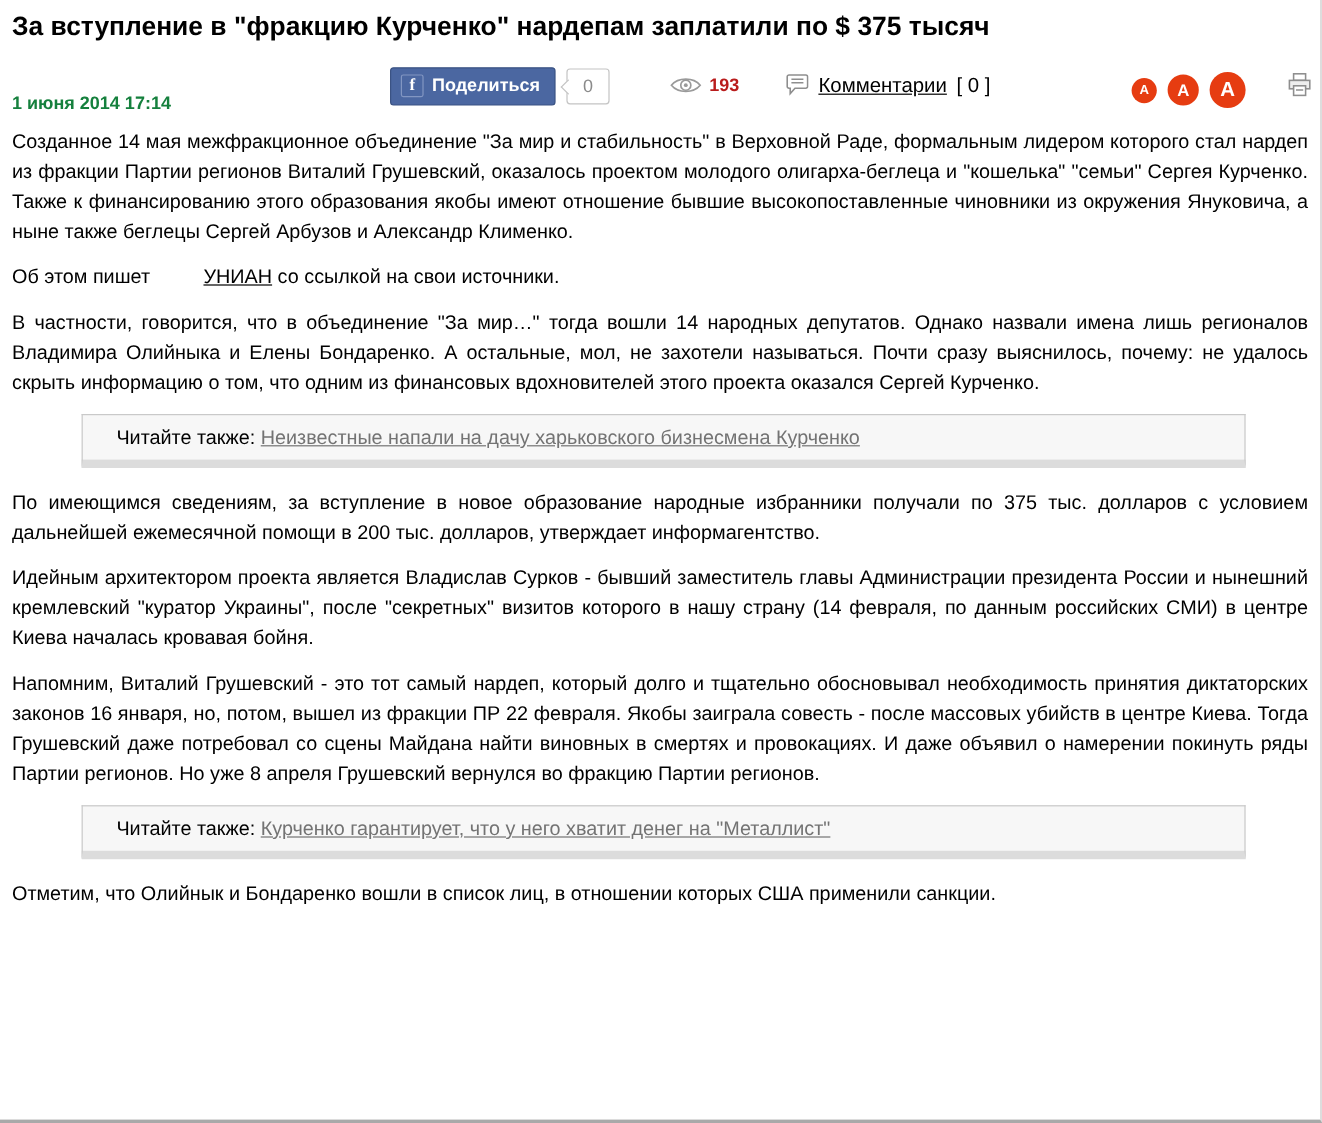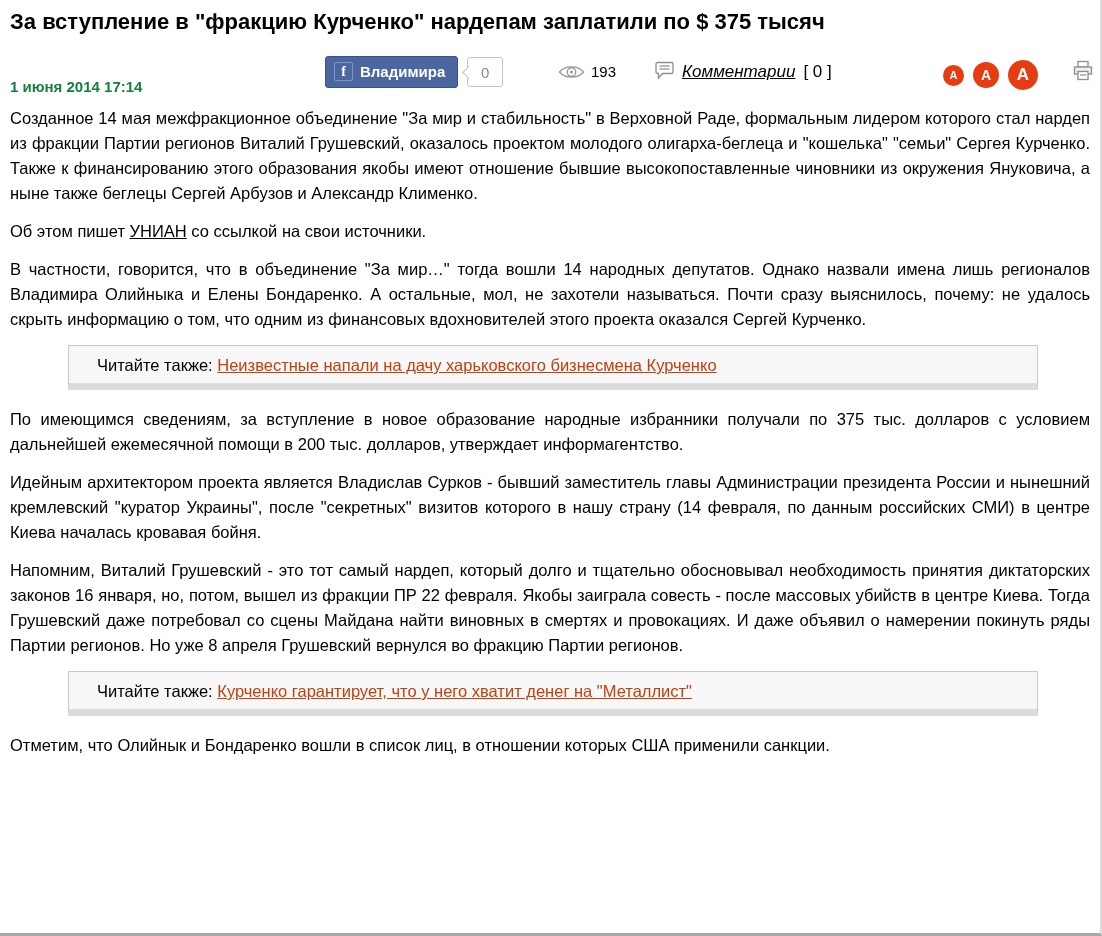--- a/index.html
+++ b/index.html
@@ -40,68 +40,68 @@
     background:#fff;border:1px solid #c4c4c4;border-radius:3px;
     display:flex;align-items:center;justify-content:center;
     font-size:15px;color:#8a8a8a;
   }
   .fb-count::before{
     content:"";position:absolute;left:-4.5px;top:10px;
     width:8px;height:8px;background:#fff;
     border-left:1px solid #c4c4c4;border-bottom:1px solid #c4c4c4;
     transform:rotate(45deg);
   }
-  .views{position:absolute;left:548px;top:9px;display:flex;align-items:center;gap:6px;font-size:15px;color:#000000;}
+  .views{position:absolute;left:548px;top:9px;display:flex;align-items:flex-start;gap:6px;font-size:15px;color:#b91c1c;font-weight:bold;}
   .comments{position:absolute;left:645px;top:7px;display:flex;align-items:center;gap:8px;font-size:17px;color:#000;}
-  .comments .lbl{text-decoration:underline;cursor:pointer;font-style:italic;}
+  .comments .lbl{text-decoration:underline;cursor:pointer;}
   .font-btns{position:absolute;left:933px;top:0;height:42px;display:flex;align-items:center;gap:9px;}
   .abtn{
     border-radius:50%;background:#e63c11;color:#fff;font-weight:bold;
     display:flex;align-items:center;justify-content:center;cursor:pointer;
     font-family:"Liberation Sans",sans-serif;
   }
   .abtn.s{width:21px;height:21px;font-size:11px;}
   .abtn.m{width:26px;height:26px;font-size:14px;}
   .abtn.l{width:30px;height:30px;font-size:17px;}
   .print{position:absolute;left:1062px;top:6px;cursor:pointer;}
   
   .body-text p{
     margin:0 0 13px;
     font-size:16.5px;line-height:25px;
     text-align:justify;color:#000;
   }
-  .inline-link{text-decoration:underline;color:#000;cursor:pointer;}
+  .inline-link{text-decoration:underline;color:#000;cursor:pointer;margin-left:40px;}
   
   .read-also{
     box-sizing:border-box;
     margin:2px 52px 17px 58px;
     background:#f7f7f7;
     border:1px solid #c9c9c9;
     border-bottom:7px solid #dcdcdc;
     padding:7px 10px 6px 28px;
     font-size:16.5px;line-height:24px;
   }
-  .read-also .link{text-decoration:underline;color:#c2410c;cursor:pointer;text-align:right;}
+  .read-also .link{text-decoration:underline;color:#737373;cursor:pointer;text-align:right;}
   svg{display:block;}
 </style>
 </head>
 <body>
 
 <div class="page">
   <div class="content">
 
     <h1 class="title">За вступление в "фракцию Курченко" нардепам заплатили по $ 375 тысяч</h1>
 
     <div class="meta-row">
       <span class="date">1 июня 2014 17:14</span>
 
       <div class="fb-share">
         <button class="fb-btn">
           <span class="fb-f">f</span>
-          <span>Владимира</span>
+          <span>Поделиться</span>
         </button>
         <span class="fb-count">0</span>
       </div>
 
       <div class="views">
         <span>
           <svg width="27" height="16" viewBox="0 0 27 16">
             <path d="M1.5 8 C7 1.2 20 1.2 25.5 8 C20 14.8 7 14.8 1.5 8 Z" fill="none" stroke="#9a9a9a" stroke-width="1.4"></path>
             <circle cx="13.5" cy="8" r="4.2" fill="none" stroke="#9a9a9a" stroke-width="1.4"></circle>
             <circle cx="13.5" cy="8" r="1.6" fill="#9a9a9a"></circle>

